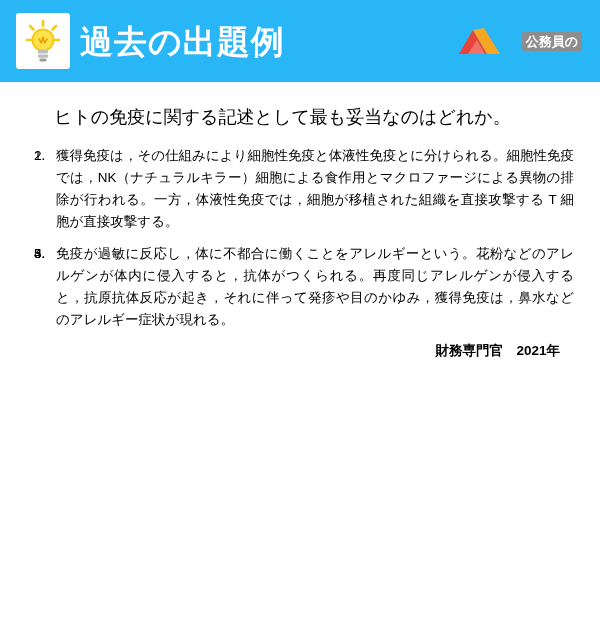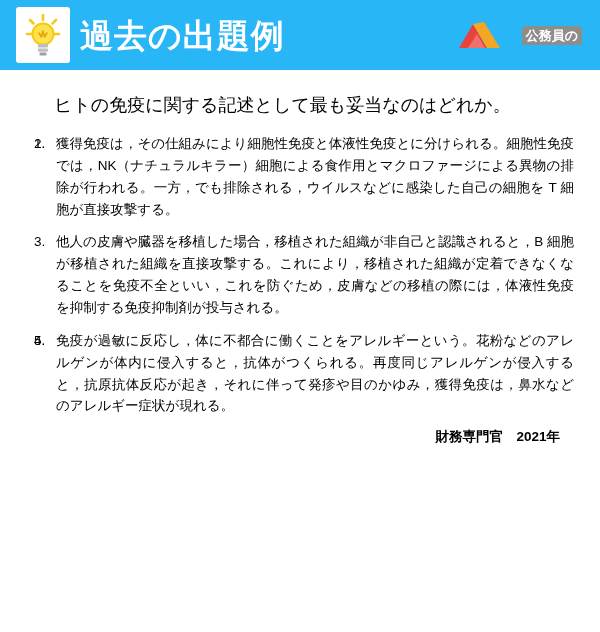--- a/index.html
+++ b/index.html
@@ -13,21 +13,21 @@
     background: #ffffff;
     font-family: "Liberation Sans", sans-serif;
     color: #000000;
     overflow: hidden;
   }
 
   
   .header {
     position: relative;
     width: 600px;
-    height: 70px;
+    height: 82px;
     background: #29b6f6;
     display: flex;
     align-items: center;
     padding: 0 12px;
   }
   .bulb-box {
     width: 54px;
     height: 56px;
     background: #ffffff;
     border-radius: 3px;
@@ -161,25 +161,24 @@
 <div class="content">
 
   <p class="question-stem">ヒトの免疫に関する記述として最も妥当なのはどれか。</p>
 
   <ol class="choices">
     <li>
       <span class="num">1.</span>
     </li>
     <li>
       <span class="num">2.</span>
-      <span>獲得免疫は，その仕組みにより細胞性免疫と体液性免疫とに分けられる。細胞性免疫では，NK（ナチュラルキラー）細胞による食作用とマクロファージによる異物の排除が行われる。一方，でも排除される，ウイルスなどに感染した自己の細胞を T 細胞が直接攻撃する。</span>
+      <span>獲得免疫は，その仕組みにより細胞性免疫と体液性免疫とに分けられる。細胞性免疫では，NK（ナチュラルキラー）細胞による食作用とマクロファージによる異物の排除が行われる。一方，体液性免疫では，細胞が移植された組織を直接攻撃する T 細胞が直接攻撃する。</span>
     </li>
     <li>
       <span class="num">3.</span>
-      <span>他人の皮膚や臓器を移植した場合，移植された組織が非自己と認識されると，B 細胞が移植された組織を直接攻撃する。これにより，移植された組織が定着できなくなることを免疫不全といい，これを防ぐため，皮膚などの移植の際には，体液性免疫を抑制する免疫抑制剤が投与される。</span>
     </li>
     <li>
       <span class="num">4.</span>
     </li>
     <li>
       <span class="num">5.</span>
       <span>免疫が過敏に反応し，体に不都合に働くことをアレルギーという。花粉などのアレルゲンが体内に侵入すると，抗体がつくられる。再度同じアレルゲンが侵入すると，抗原抗体反応が起き，それに伴って発疹や目のかゆみ，獲得免疫は，鼻水などのアレルギー症状が現れる。</span>
     </li>
   </ol>
 

